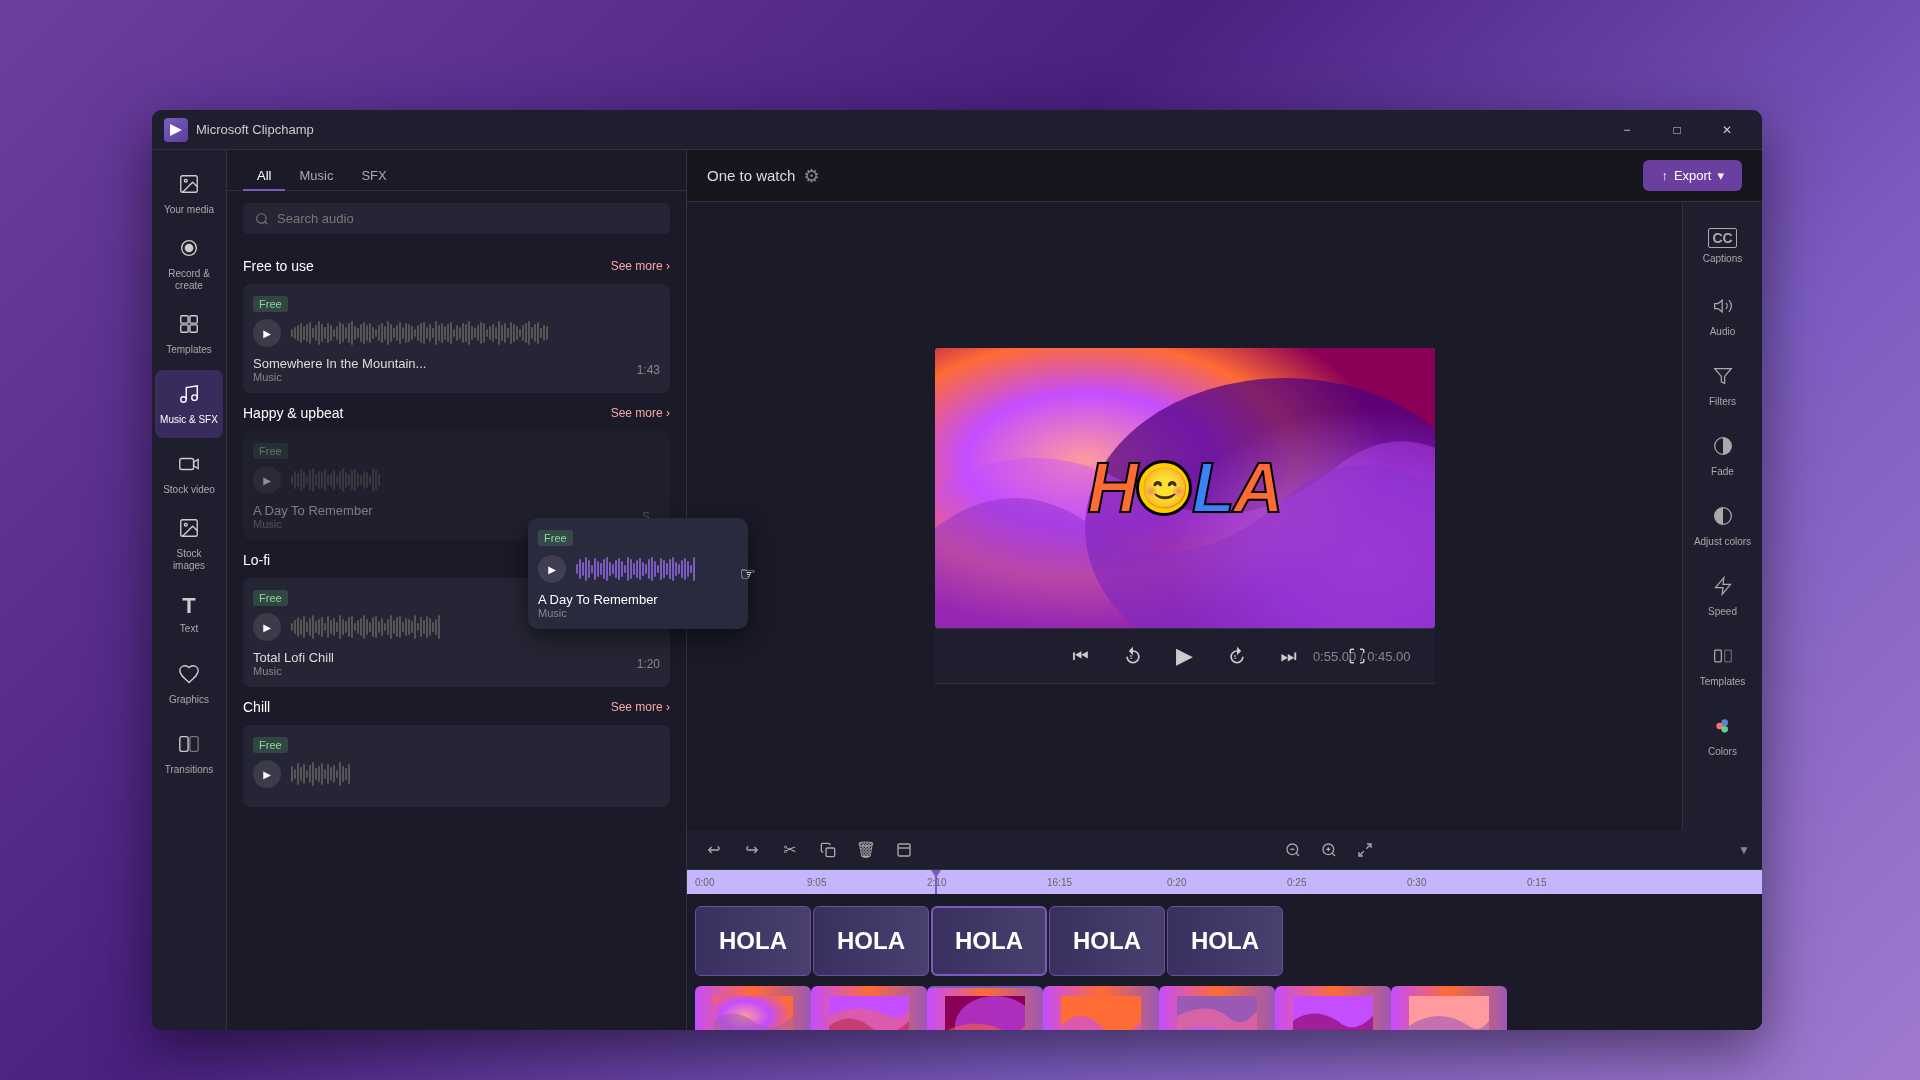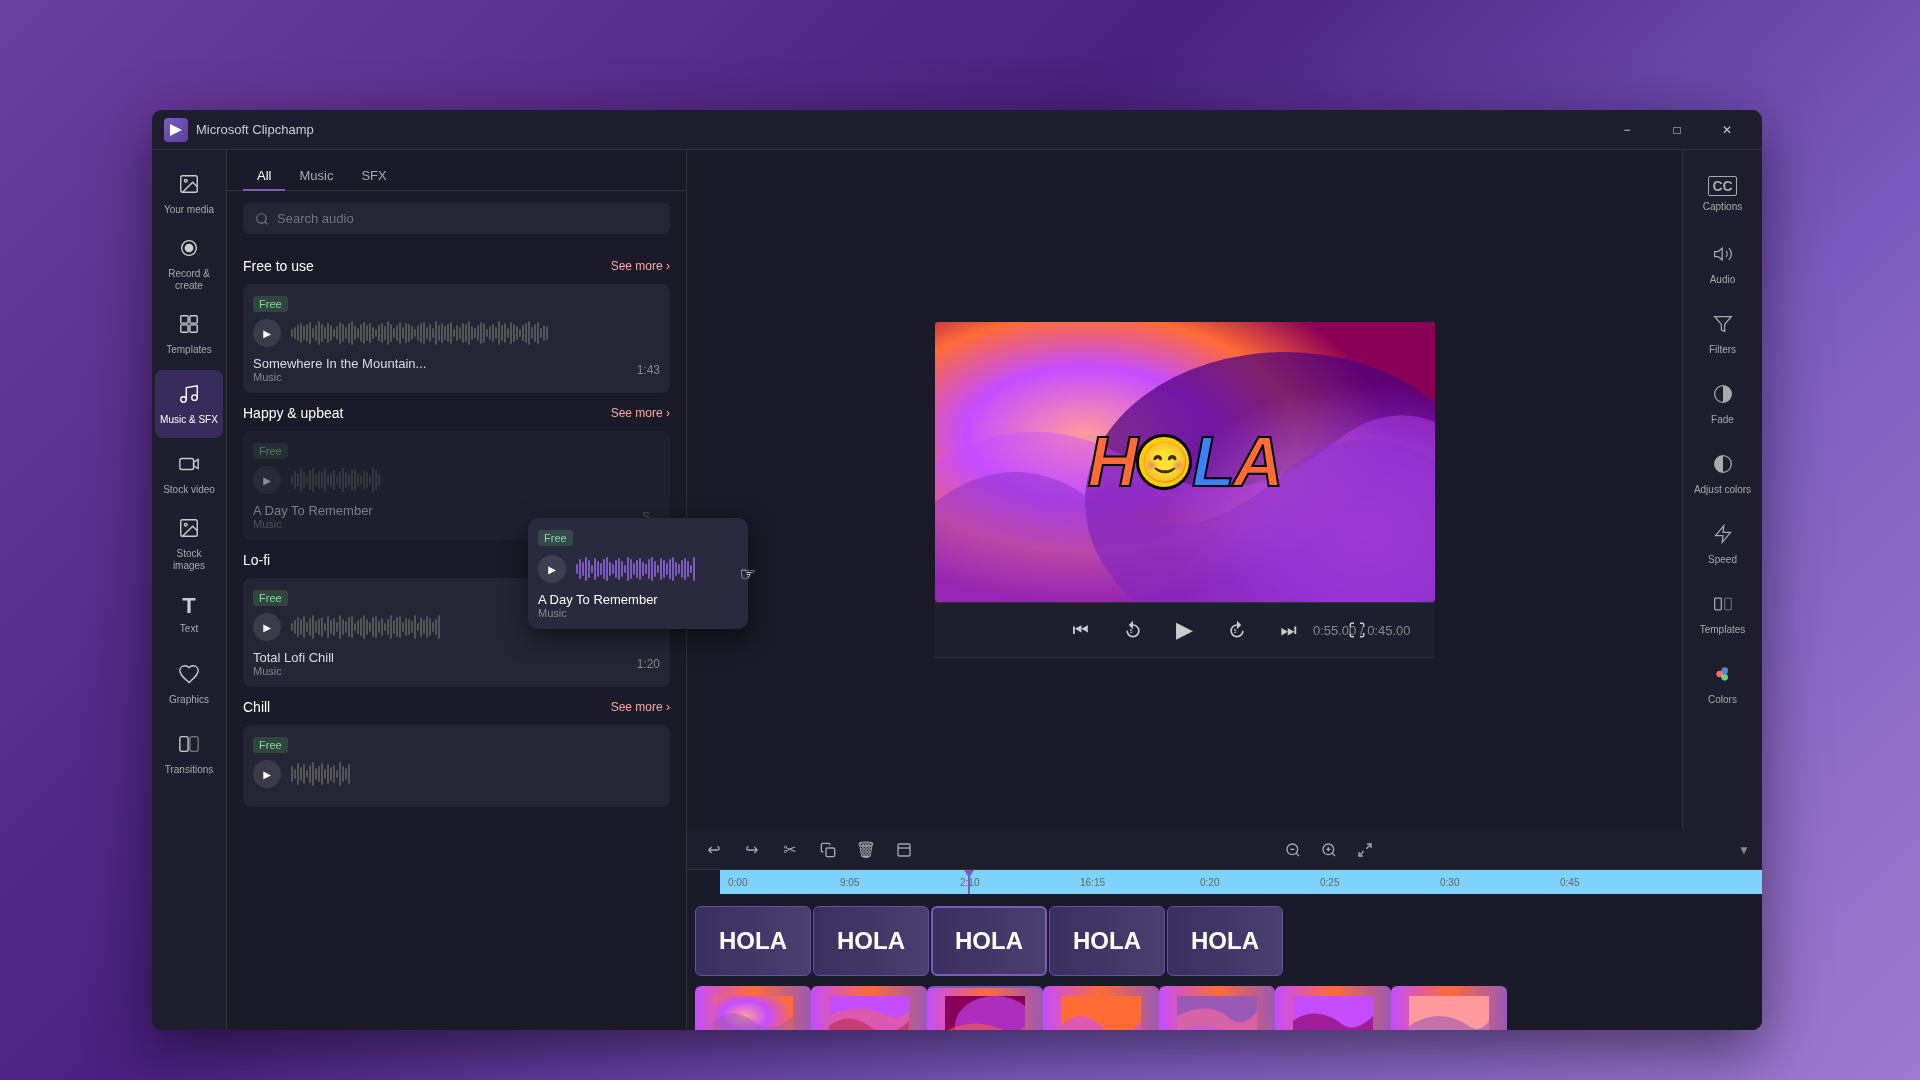--- a/index.html
+++ b/index.html
@@ -424,28 +424,27 @@
       justify-content: center;
       border-radius: 4px;
     }
     .timeline-zoom {
       margin-left: auto;
       display: flex;
       gap: 6px;
     }
     .timeline-ruler {
       height: 24px;
-      background: #7dd3fc;
+      background: #c4b5fd;
       display: flex;
       align-items: center;
       padding: 0 8px;
       position: relative;
       overflow: hidden;
       flex-shrink: 0;
-      margin-left: 33px;
     }
     .ruler-tick {
       position: absolute;
       font-size: 10px;
       color: #666;
     }
     .playhead {
       position: absolute;
       width: 2px;
       background: #7b5bbf;
@@ -963,20 +962,33 @@
       </div>
       <div class="audio-meta-vert">
         <div class="name">A Day To Remember</div>
         <div class="sub">Music</div>
       </div>
       <div style="position:absolute;right:-8px;top:50%;transform:translateY(-50%);font-size:18px;color:#fff;">☞</div>
     </div>
 
     <div class="center-area">
 
+      <div class="top-bar">
+        <div class="project-title">
+          <span>One to watch</span>
+          <span style="color:#888;font-size:18px;cursor:pointer;">⚙</span>
+        </div>
+        <div class="top-bar-right">
+          <button class="export-btn">
+            <span>↑</span>
+            <span>Export</span>
+            <span>▾</span>
+          </button>
+        </div>
+      </div>
 
       <div style="flex:1;display:flex;overflow:hidden;">
 
         <div class="preview-area">
           <div style="display:flex;flex-direction:column;align-items:center;gap:0;">
             <div class="video-preview">
 
               <svg width="500" height="280" viewBox="0 0 500 280" style="position:absolute;top:0;left:0;">
                 <defs>
                   <radialGradient id="bg1" cx="30%" cy="40%" r="60%">
@@ -1154,21 +1166,21 @@
 
         <div class="timeline-ruler">
           <div class="playhead"></div>
           <span class="ruler-tick" style="left:8px;">0:00</span>
           <span class="ruler-tick" style="left:120px;">9:05</span>
           <span class="ruler-tick" style="left:240px;">2:10</span>
           <span class="ruler-tick" style="left:360px;">16:15</span>
           <span class="ruler-tick" style="left:480px;">0:20</span>
           <span class="ruler-tick" style="left:600px;">0:25</span>
           <span class="ruler-tick" style="left:720px;">0:30</span>
-          <span class="ruler-tick" style="left:840px;">0:45</span>
+          <span class="ruler-tick" style="left:840px;">0:15</span>
         </div>
 
         <div class="timeline-tracks">
 
           <div class="track">
             <div class="track-clips">
               <div class="clip clip-sticker" style="width:116px;">
                 <span style="font-size:24px;font-weight:900;">HOLA</span>
               </div>
               <div class="clip clip-sticker" style="width:116px;">

